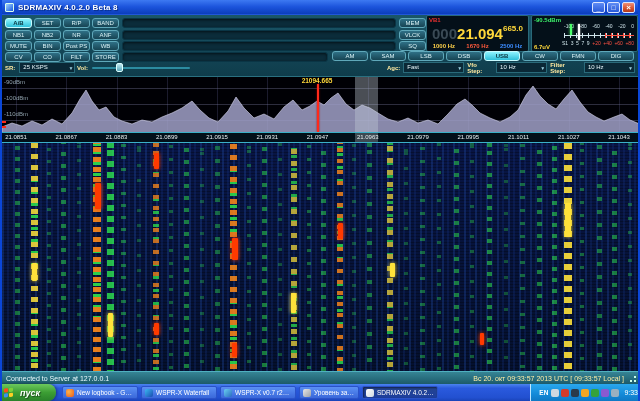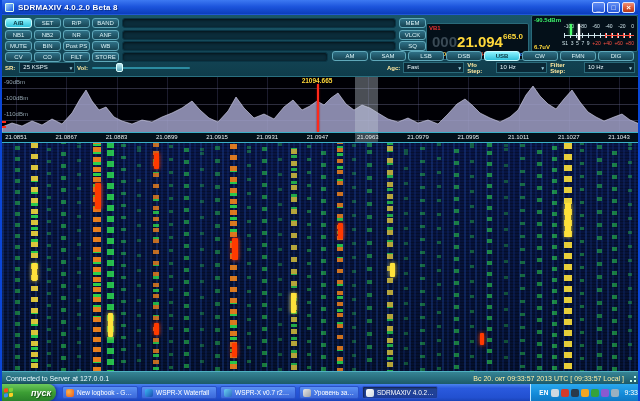--- a/index.html
+++ b/index.html
@@ -29,21 +29,21 @@
   .tbtn.on{background:linear-gradient(180deg,#8df4ff,#2fc0da);color:#06323c;border-color:#c8fbff;font-weight:bold;}
   .strip{position:absolute;height:10px;border-radius:3px;background:#0b2c3a;
     border:1px solid #0a3545;box-shadow:inset 0 1px 3px rgba(0,0,0,.6);}
   .sidebtn{width:27px;}
   
   .mbtn{position:absolute;top:36px;width:36px;height:10px;border-radius:3px;
     background:linear-gradient(180deg,#2f7086,#174453);border:1px solid #5fa8ba;
     color:#d8f0f4;font-size:6px;line-height:8px;text-align:center;}
   .mbtn.on{background:linear-gradient(180deg,#8df4ff,#2fc0da);color:#06323c;border-color:#c8fbff;font-weight:bold;}
   
-  .vfo{position:absolute;left:424px;top:8px;width:103px;height:37px;background:#041019;
+  .vfo{position:absolute;left:424px;top:0px;width:103px;height:37px;background:#041019;
     border:1px solid #2a6a7a;border-radius:2px;}
   .vfo-tag{position:absolute;left:2px;top:1px;color:#e83030;font-size:6px;font-weight:bold;}
   .vfo-digits{position:absolute;left:0;top:8px;width:100%;text-align:center;white-space:nowrap;}
   .vfo-pre{color:#3a4a55;font-size:15px;font-weight:bold;}
   .vfo-main{color:#ffd83a;font-size:15px;font-weight:bold;}
   .vfo-suf{color:#ffd83a;font-size:8px;font-weight:bold;vertical-align:8px;}
   .vfo-sub{position:absolute;left:0;bottom:2px;width:100%;display:flex;justify-content:space-around;font-size:6px;font-weight:bold;}
   
   .smeter{position:absolute;left:529px;top:0px;width:107px;height:37px;background:#041019;
     border:1px solid #2a6a7a;border-radius:2px;}
@@ -107,21 +107,21 @@
     background:
      radial-gradient(circle at 7px 7px,#cfe 1px,transparent 1.2px),
      radial-gradient(circle at 7px 3px,#cfe 1px,transparent 1.2px),
      radial-gradient(circle at 3px 7px,#cfe 1px,transparent 1.2px);}
   
   .taskbar{position:absolute;left:-2px;top:384px;width:644px;height:17px;
     background:linear-gradient(180deg,#4a83f0 0%,#2a5ade 25%,#2250d0 80%,#1a44b8 100%);
     display:flex;align-items:center;}
   .startbtn{width:56px;height:17px;border-radius:0 8px 8px 0;
     background:linear-gradient(180deg,#6cc95c 0%,#3c9e34 50%,#2a822a 100%);
-    box-shadow:1px 0 3px rgba(0,0,0,.4);display:flex;align-items:center;gap:17px;padding-left:4px;}
+    box-shadow:1px 0 3px rgba(0,0,0,.4);display:flex;align-items:center;gap:6px;padding-left:4px;}
   .flag{width:10px;height:10px;display:grid;grid-template-columns:4px 4px;grid-template-rows:4px 4px;gap:1px;transform:skewY(-6deg);}
   .flag i{border-radius:1px;}
   .flag i:nth-child(1){background:#ff4a1a;}.flag i:nth-child(2){background:#7ad03a;}
   .flag i:nth-child(3){background:#3a8ef0;}.flag i:nth-child(4){background:#ffd024;}
   .start-label{color:#fff;font-size:9px;font-weight:bold;font-style:italic;text-shadow:1px 1px 1px #1a4a1a;}
   .tasks{display:flex;gap:3px;margin-left:6px;flex:0 0 auto;}
   .task{width:76px;height:13px;border-radius:2px;display:flex;align-items:center;gap:3px;padding:0 3px;
     background:linear-gradient(180deg,#5a90f4,#3a68da);border:1px solid #2a52c8;
     color:#fff;font-size:6.5px;white-space:nowrap;overflow:hidden;}
   .task.short{width:60px;}

